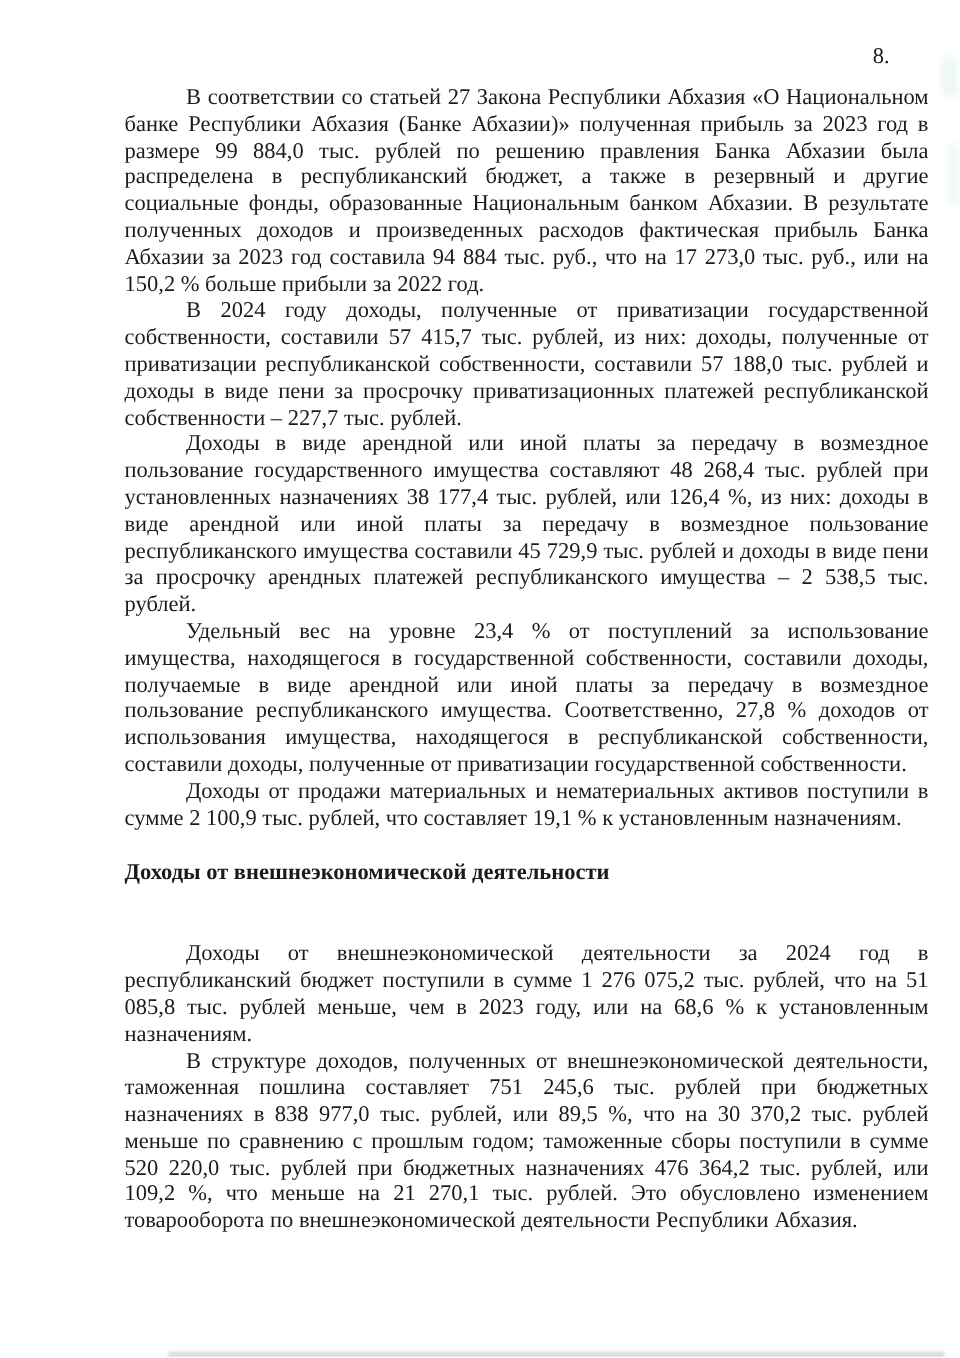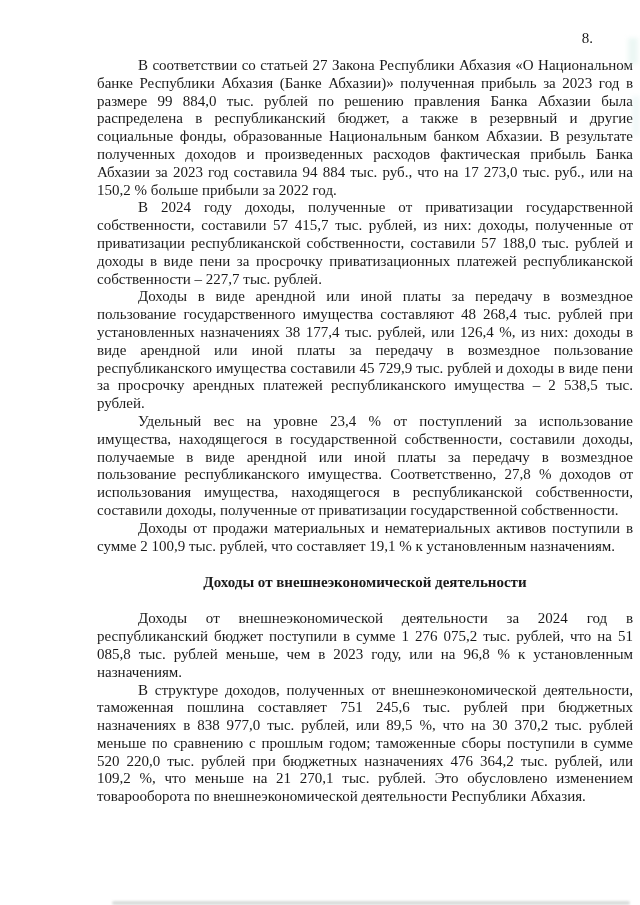--- a/index.html
+++ b/index.html
@@ -19,38 +19,37 @@
   .page-number {
     position: absolute;
     top: 29px;
     right: 47px;
     font-size: 15px;
     line-height: 18px;
     color: #1a1a1a;
   }
   .text-block {
     position: absolute;
-    left: 97px;
+    left: 83px;
     top: 57px;
     width: 536px;
     font-size: 15px;
     line-height: 17.8px;
     text-align: justify;
   }
   .text-block p {
     margin: 0;
     padding: 0;
     text-indent: 41px;
   }
   .section-heading {
     font-size: 15px;
     font-weight: bold;
-    text-align: center;
     text-indent: 0;
-    margin: 18px 0 19px 0;
+    margin: 18px 0 37px 0;
     line-height: 18px;
   }
   
   .bottom-artifact {
     position: absolute;
     left: 112px;
     bottom: 0px;
     width: 518px;
     height: 4px;
     background: #aeb4b1;
@@ -94,21 +93,21 @@
     <p>В 2024 году доходы, полученные от приватизации государственной собственности, составили 57 415,7 тыс. рублей, из них: доходы, полученные от приватизации республиканской собственности, составили 57 188,0 тыс. рублей и доходы в виде пени за просрочку приватизационных платежей республиканской собственности – 227,7 тыс. рублей.</p>
 
     <p>Доходы в виде арендной или иной платы за передачу в возмездное пользование государственного имущества составляют 48 268,4 тыс. рублей при установленных назначениях 38 177,4 тыс. рублей, или 126,4 %, из них: доходы в виде арендной или иной платы за передачу в возмездное пользование республиканского имущества составили 45 729,9 тыс. рублей и доходы в виде пени за просрочку арендных платежей республиканского имущества – 2 538,5 тыс. рублей.</p>
 
     <p>Удельный вес на уровне 23,4 % от поступлений за использование имущества, находящегося в государственной собственности, составили доходы, получаемые в виде арендной или иной платы за передачу в возмездное пользование республиканского имущества. Соответственно, 27,8 % доходов от использования имущества, находящегося в республиканской собственности, составили доходы, полученные от приватизации государственной собственности.</p>
 
     <p>Доходы от продажи материальных и нематериальных активов поступили в сумме 2 100,9 тыс. рублей, что составляет 19,1 % к установленным назначениям.</p>
 
     <h2 class="section-heading">Доходы от внешнеэкономической деятельности</h2>
 
-    <p>Доходы от внешнеэкономической деятельности за 2024 год в республиканский бюджет поступили в сумме 1 276 075,2 тыс. рублей, что на 51 085,8 тыс. рублей меньше, чем в 2023 году, или на 96,8 % к установленным назначениям.</p>
+    <p>Доходы от внешнеэкономической деятельности за 2024 год в республиканский бюджет поступили в сумме 1 276 075,2 тыс. рублей, что на 51 085,8 тыс. рублей меньше, чем в 2023 году, или на 68,6 % к установленным назначениям.</p>
 
     <p>В структуре доходов, полученных от внешнеэкономической деятельности, таможенная пошлина составляет 751 245,6 тыс. рублей при бюджетных назначениях в 838 977,0 тыс. рублей, или 89,5 %, что на 30 370,2 тыс. рублей меньше по сравнению с прошлым годом; таможенные сборы поступили в сумме 520 220,0 тыс. рублей при бюджетных назначениях 476 364,2 тыс. рублей, или 109,2 %, что меньше на 21 270,1 тыс. рублей. Это обусловлено изменением товарооборота по внешнеэкономической деятельности Республики Абхазия.</p>
 
   </div>
 
   <div class="bottom-artifact"></div>
 
   <div class="scan-smudge-1"></div>
 
   <div class="scan-smudge-2"></div>

